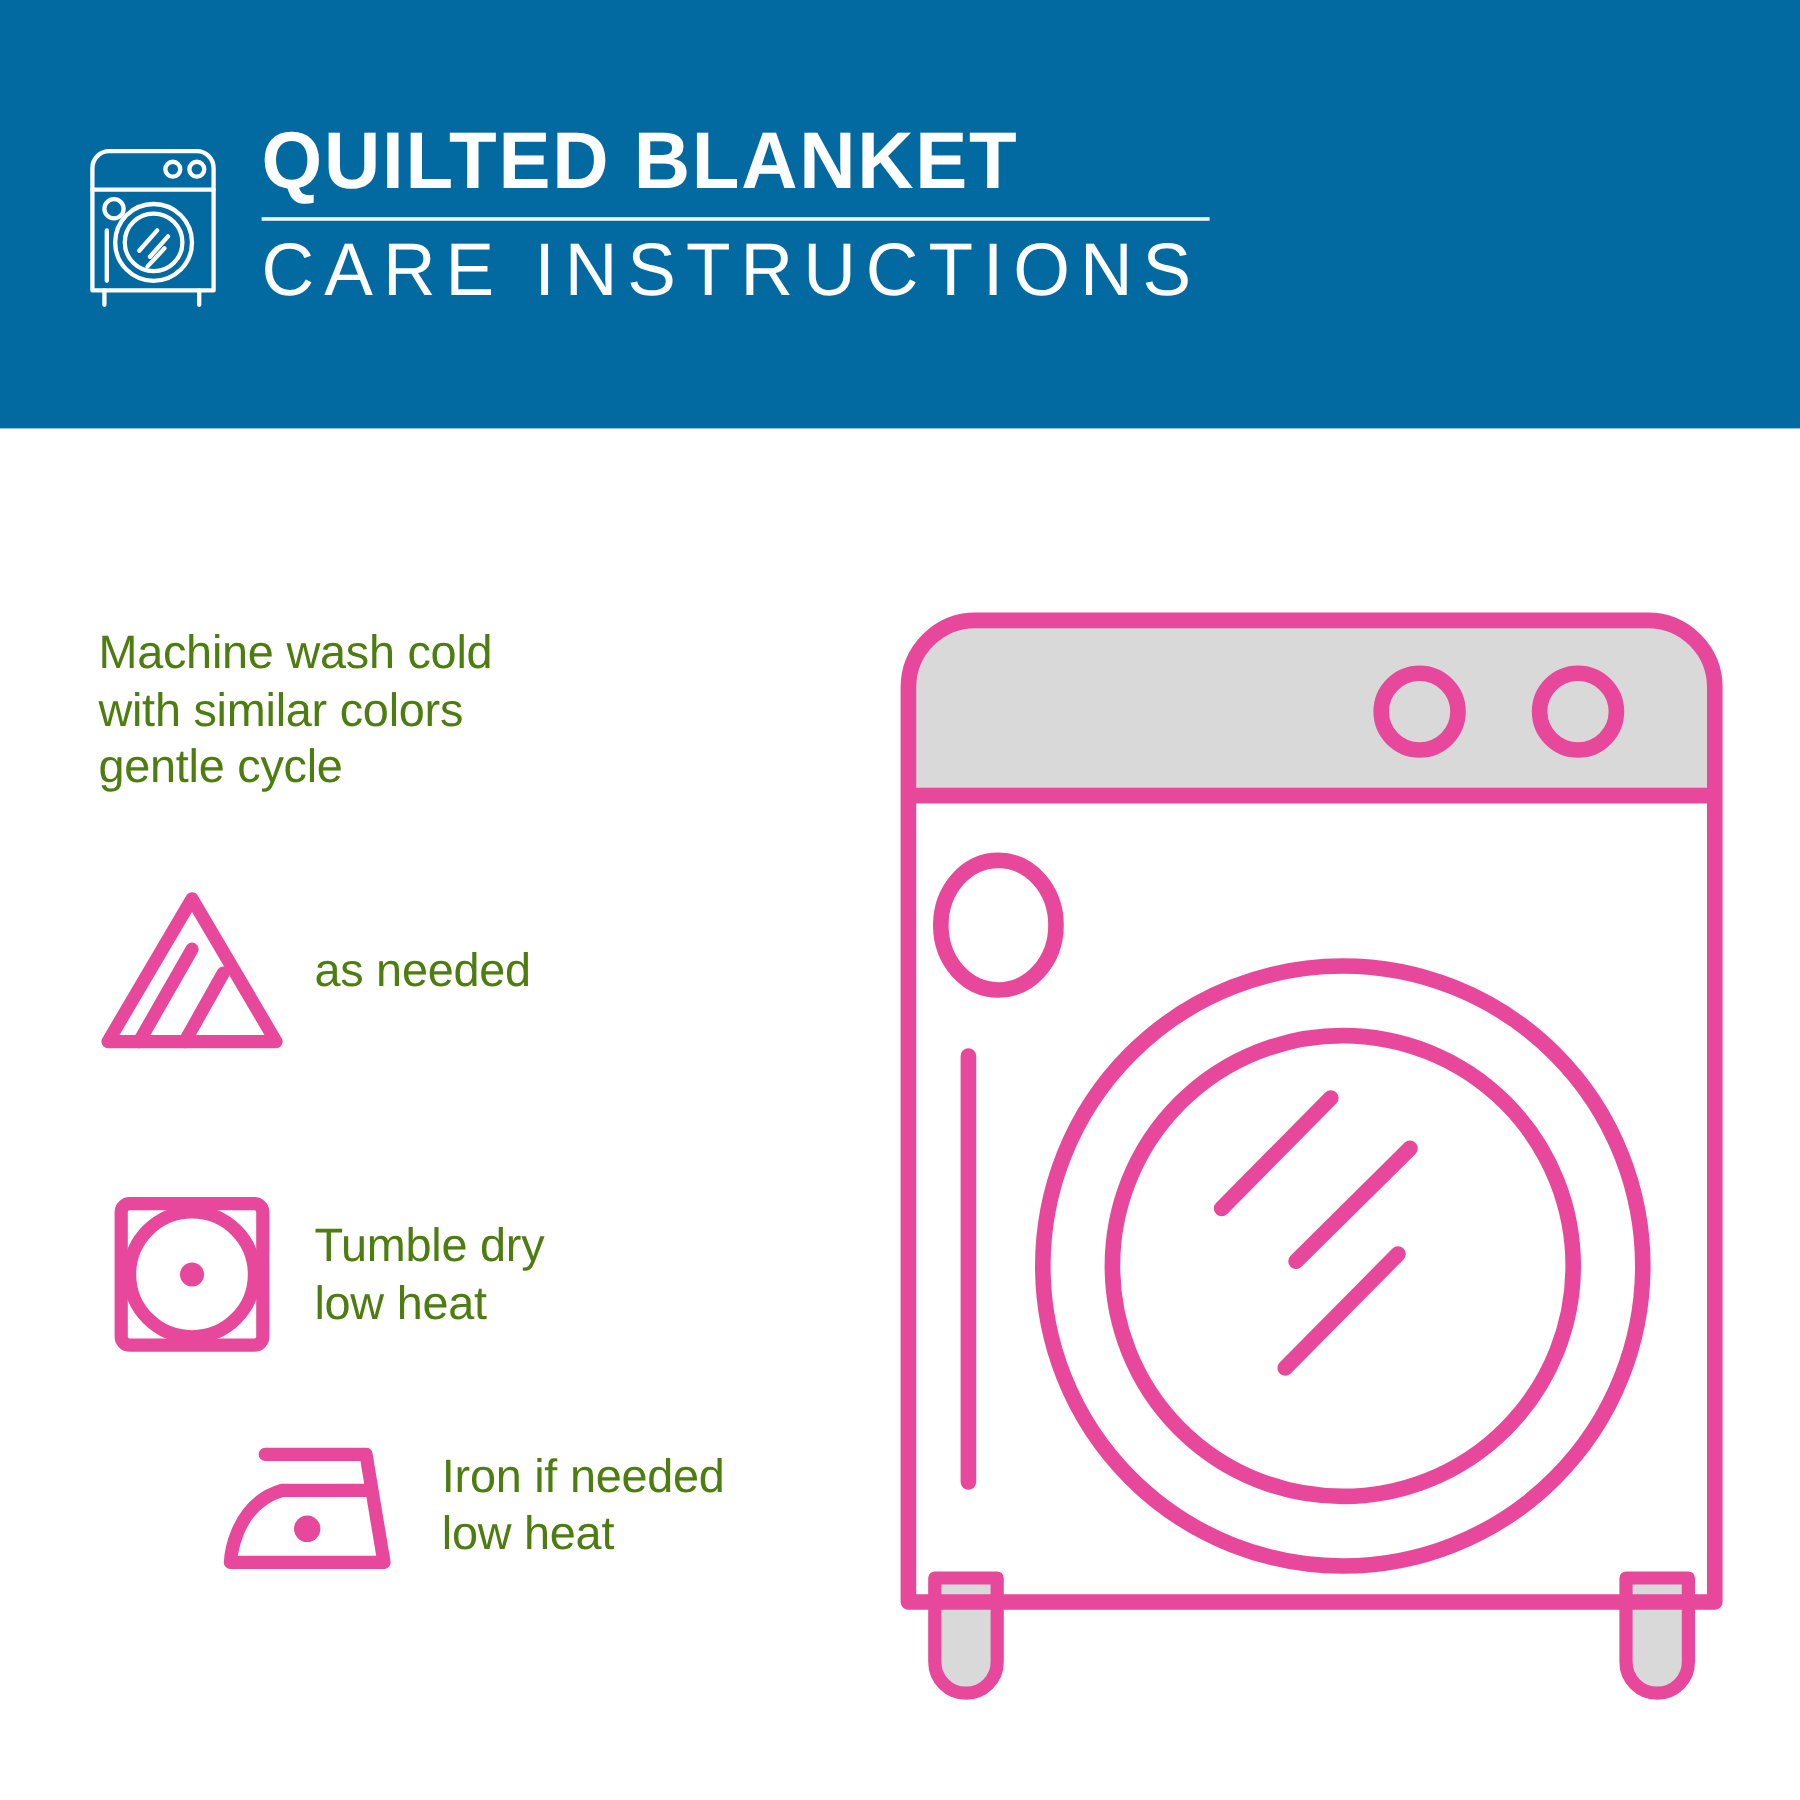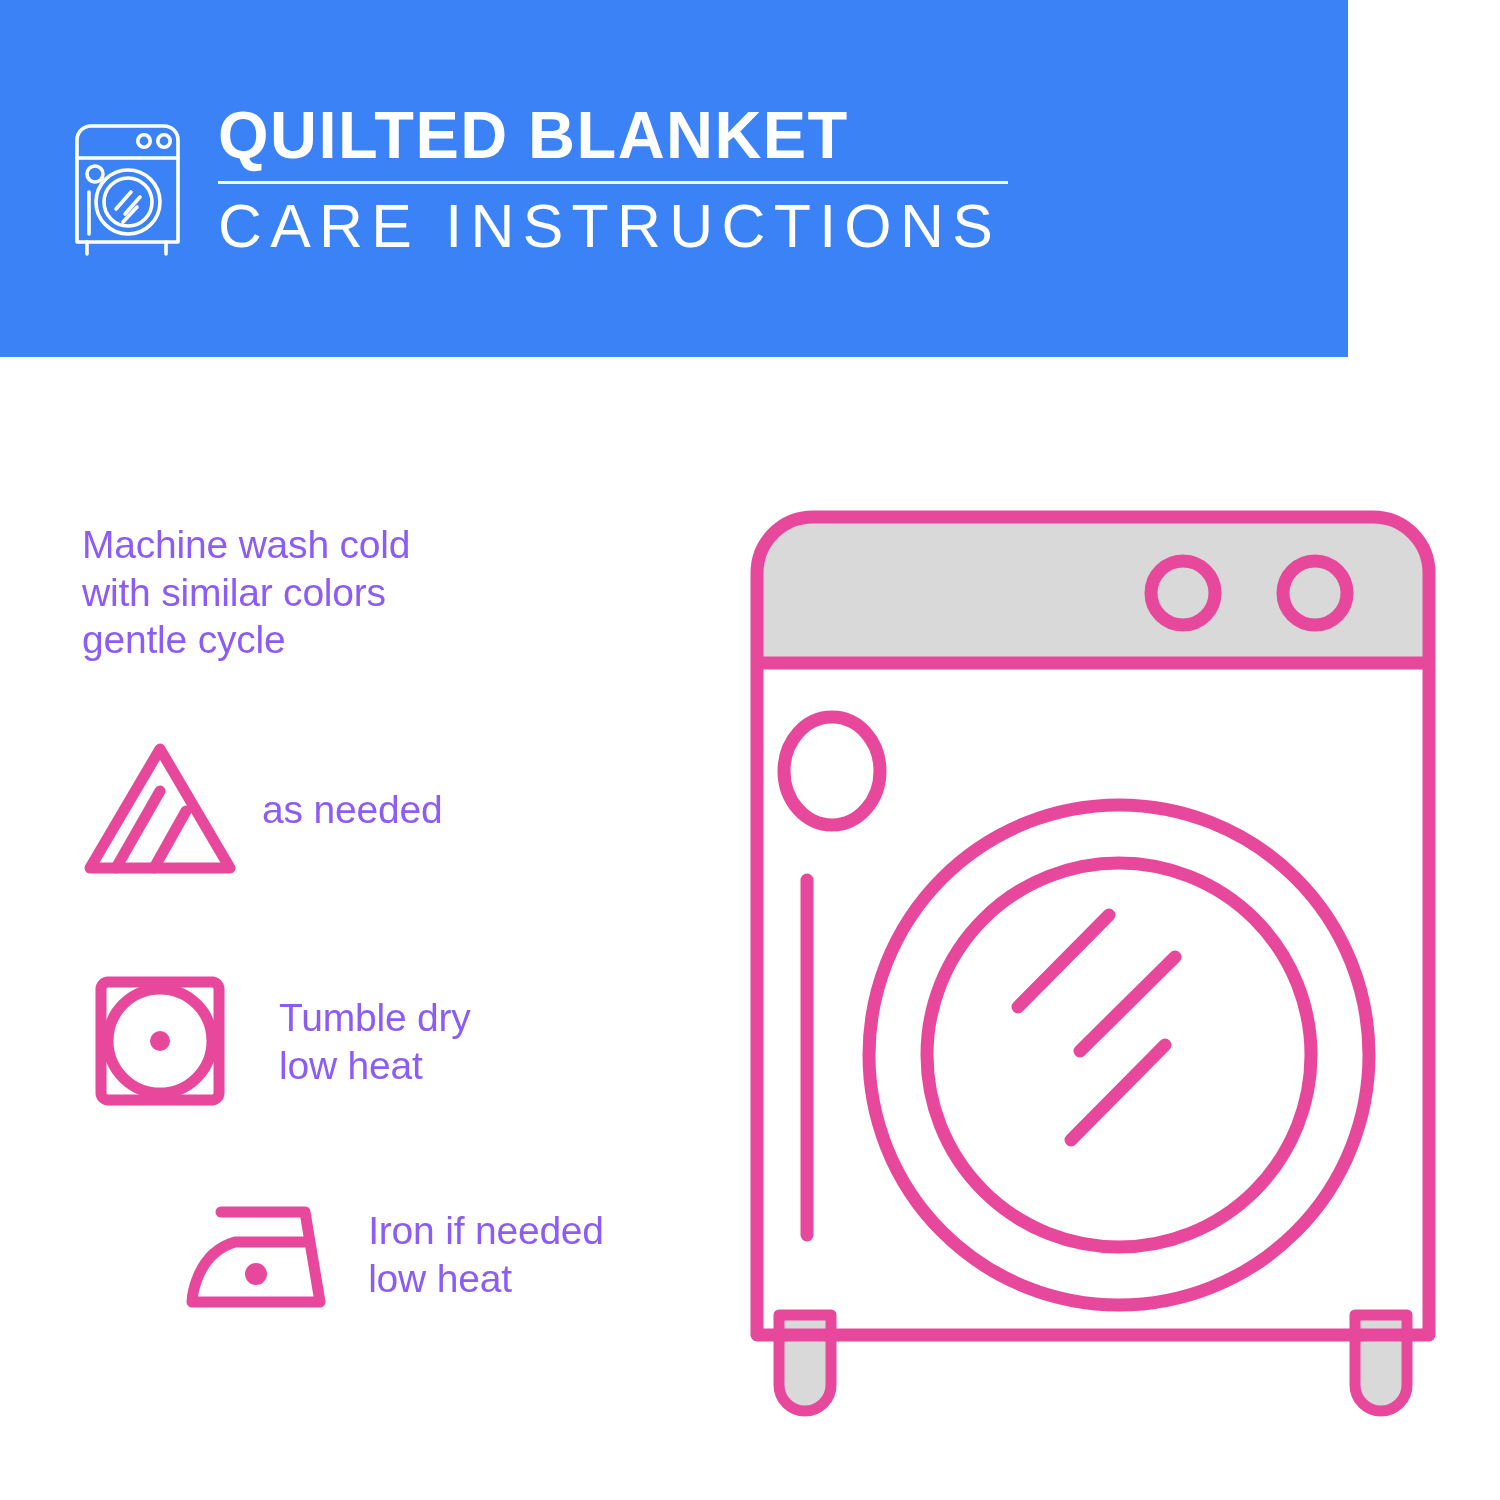--- a/index.html
+++ b/index.html
@@ -16,23 +16,23 @@
     height: 1500px;
     background: #ffffff;
     overflow: hidden;
   }
 
   
   .header {
     position: absolute;
     left: 0;
     top: 0;
-    width: 1348px;
+    width: 1500px;
     height: 357px;
-    background: #3b82f6;
+    background: #0369a1;
   }
   .header-inner {
     position: absolute;
     left: 65px;
     top: 100px;
     display: flex;
     align-items: flex-start;
   }
   .header-logo {
     width: 125px;
@@ -83,35 +83,35 @@
   }
   .care-row {
     position: absolute;
     left: 0;
     display: flex;
     align-items: center;
     width: 640px;
   }
   .care-row.r0 { top: 0px; height: 175px; }
   .care-row.r1 { top: 222px; height: 165px; }
-  .care-row.r2 { top: 462px; height: 150px; gap: 17px; }
+  .care-row.r2 { top: 483px; height: 150px; }
   .care-row.r3 { top: 680px; height: 140px; justify-content: center; }
 
   .care-symbol {
     width: 180px;
     flex: none;
     display: flex;
     align-items: center;
     justify-content: center;
   }
   .care-text {
     font-family: "Liberation Sans", sans-serif;
     font-size: 39px;
     line-height: 1.22;
-    color: #8b5cf6;
+    color: #4d7c0f;
     letter-spacing: -0.2px;
     margin-left: 12px;
   }
   .care-text .ln { display: block; white-space: nowrap; }
 
   
   .washer {
     position: absolute;
     left: 735px;
     top: 495px;

